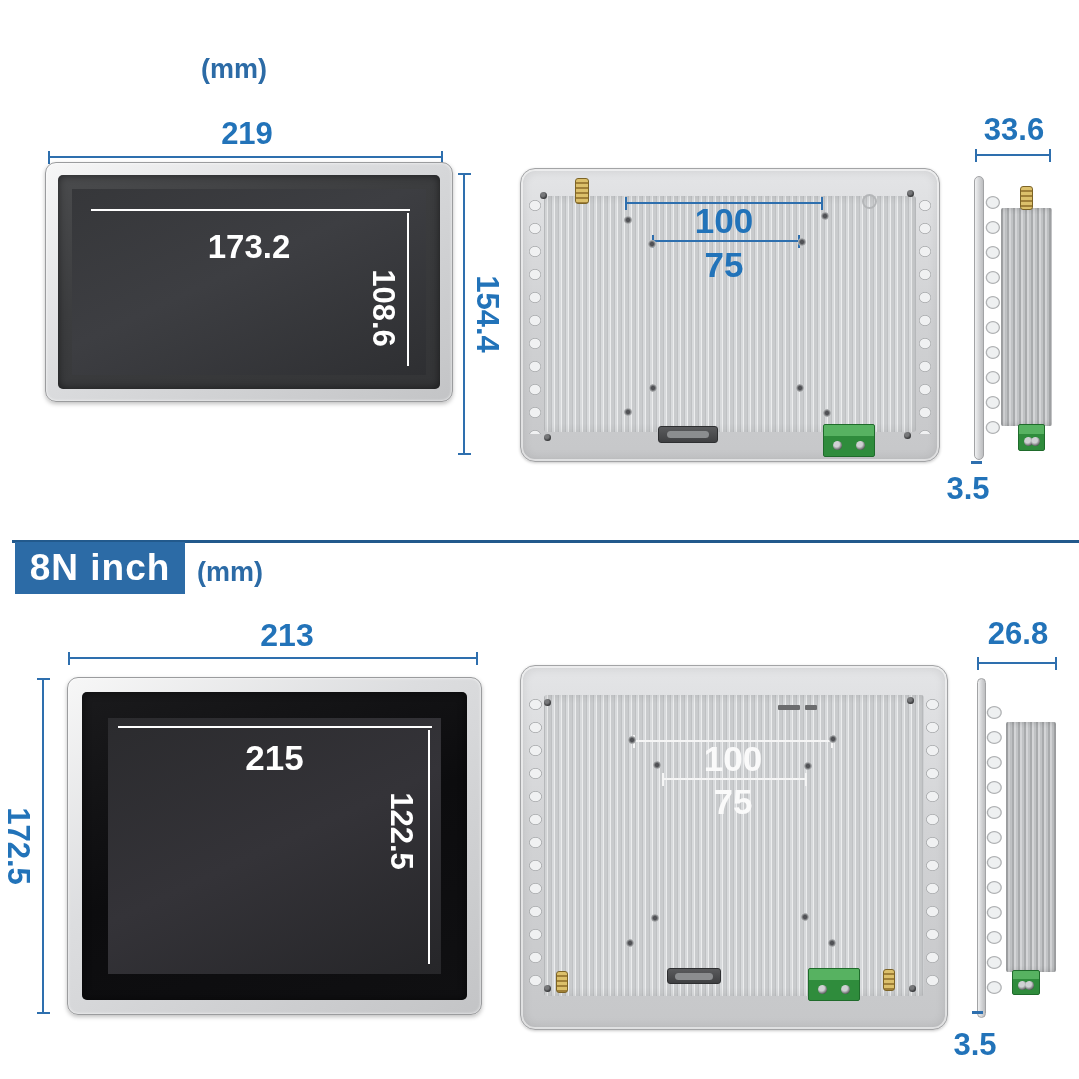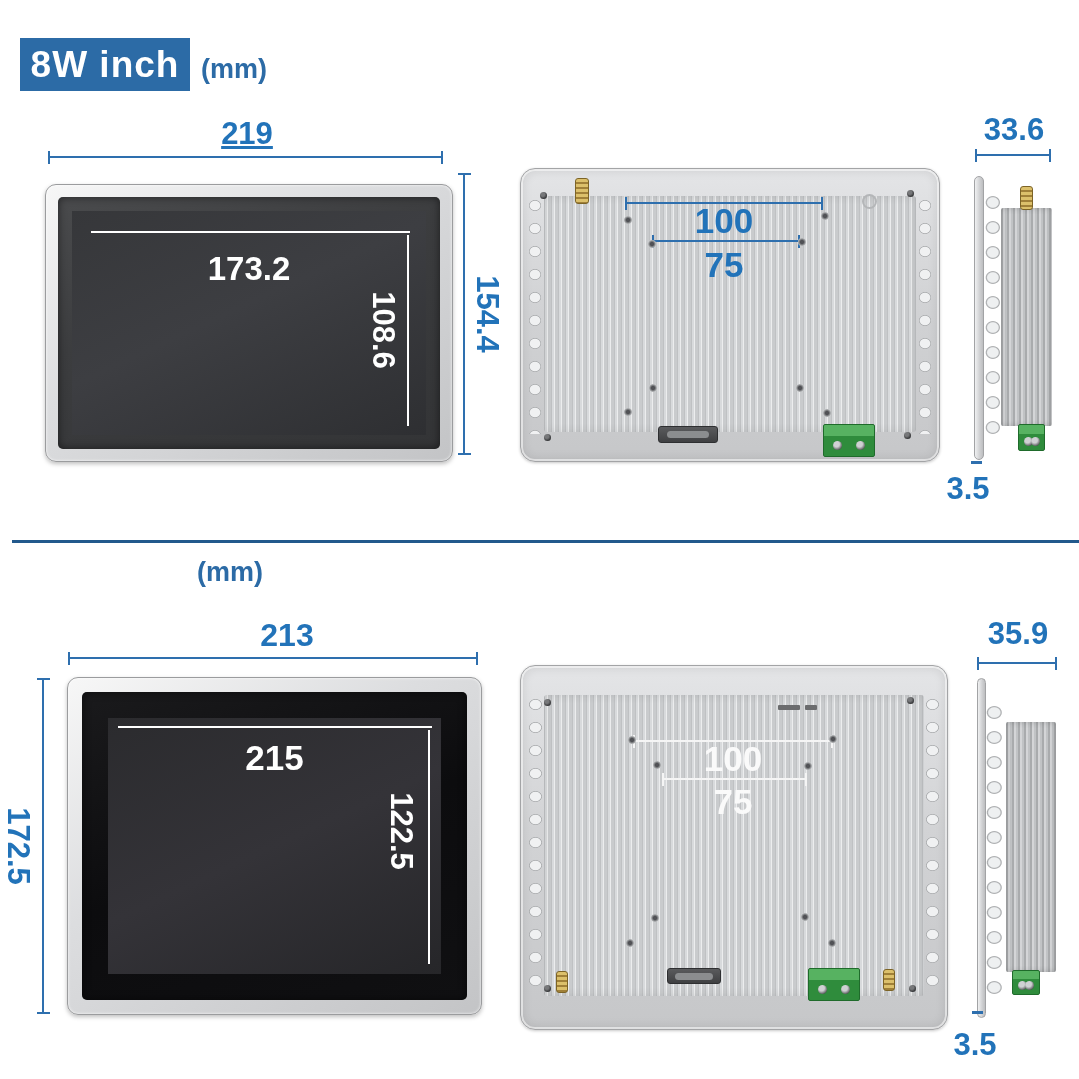--- a/index.html
+++ b/index.html
@@ -108,31 +108,28 @@
   }
   .divider { position:absolute; background:#22598c; }
 </style>
 </head>
 <body>
 
 <div class="canvas">
 
   <div class="section" style="top:0; height:540px;">
 
-    <div class="hdr-box" style="left:20px; top:38px; width:170px; height:53px;">
-      <span>8W inch</span>
-    </div>
     <div class="unit" style="left:201px; top:54px;">(mm)</div>
 
-    <div class="dim ctr" style="left:247px; top:134px; font-size:31px;text-decoration:underline;">219</div>
+    <div class="dim ctr" style="left:247px; top:134px; font-size:31px;">219</div>
     <div class="dlh" style="left:48px; top:156px; width:395px;"></div>
     <div class="dlv" style="left:463px; top:173px; height:282px;"></div>
     <div class="dim rot" style="left:487px; top:314px; font-size:31px;">154.4</div>
 
-    <div class="monitor" style="left:45px; top:184px; width:408px; height:278px;border-radius:30px;">
+    <div class="monitor" style="left:45px; top:162px; width:408px; height:240px;border-radius:30px;">
       <div class="frame"></div>
       <div class="bezel bezel-w"></div>
       <div class="screen screen-w">
         <div class="wl-h" style="left:19px; right:16px; top:20px;"></div>
         <div class="scr-label ctr" style="left:50%; top:58px; font-size:33px;">173.2</div>
         <div class="wl-v" style="right:17px; top:24px; bottom:9px;"></div>
         <div class="scr-label rot" style="left:311px; top:119px; font-size:31px;">108.6</div>
       </div>
     </div>
 
@@ -177,20 +174,23 @@
       <div class="terminal" style="left:50px; top:256px; width:27px; height:27px;"></div>
     </div>
     <div class="tick" style="left:971px; top:461px; width:11px;"></div>
     <div class="dim ctr" style="left:968px; top:489px; font-size:31px;">3.5</div>
   </div>
 
   <div class="section" style="top:540px; height:539px;">
 
     <div class="divider" style="left:12px; top:0; width:1067px; height:3px;"></div>
 
+    <div class="hdr-box" style="left:15px; top:2px; width:170px; height:52px;">
+      <span>8N inch</span>
+    </div>
     <div class="unit" style="left:197px; top:17px;">(mm)</div>
 
     <div class="dim ctr" style="left:287px; top:95px; font-size:32px;text-align:center;">213</div>
     <div class="dlh" style="left:68px; top:117px; width:410px;"></div>
     <div class="dlv" style="left:42px; top:138px; height:336px;"></div>
     <div class="dim rot" style="left:18px; top:306px; font-size:31px;">172.5</div>
 
     <div class="monitor" style="left:67px; top:137px; width:415px; height:338px;">
       <div class="frame"></div>
       <div class="bezel bezel-n"></div>
@@ -227,21 +227,21 @@
       <div class="vhole" style="left:281px; top:248px;"></div>
       <div class="vhole" style="left:106px; top:274px;"></div>
       <div class="vhole" style="left:308px; top:274px;"></div>
 
       <div class="antenna" style="left:36px; top:306px; width:12px; height:22px;"></div>
       <div class="antenna" style="left:363px; top:304px; width:12px; height:22px;"></div>
       <div class="db9" style="left:147px; top:303px; width:54px; height:16px;"></div>
       <div class="terminal" style="left:288px; top:303px; width:52px; height:33px;"></div>
     </div>
 
-    <div class="dim ctr" style="left:1018px; top:94px; font-size:31px;">35.9</div>
+    <div class="dim ctr" style="left:1018px; top:94px; font-size:31px;">26.8</div>
     <div class="dlh" style="left:977px; top:122px; width:80px;"></div>
 
     <div class="sideview" style="left:970px; top:132px; width:105px; height:365px;">
       <div class="flange" style="left:7px; width:9px; top:6px; height:340px;"></div>
       <div class="side-scallop" style="left:16px; width:18px; top:28px; height:300px;"></div>
       <div class="side-heatsink" style="left:36px; width:50px; top:50px; height:250px;"></div>
       <div class="terminal" style="left:42px; top:298px; width:28px; height:25px;"></div>
     </div>
     <div class="tick" style="left:972px; top:471px; width:11px;"></div>
     <div class="dim ctr" style="left:975px; top:505px; font-size:31px;">3.5</div>

